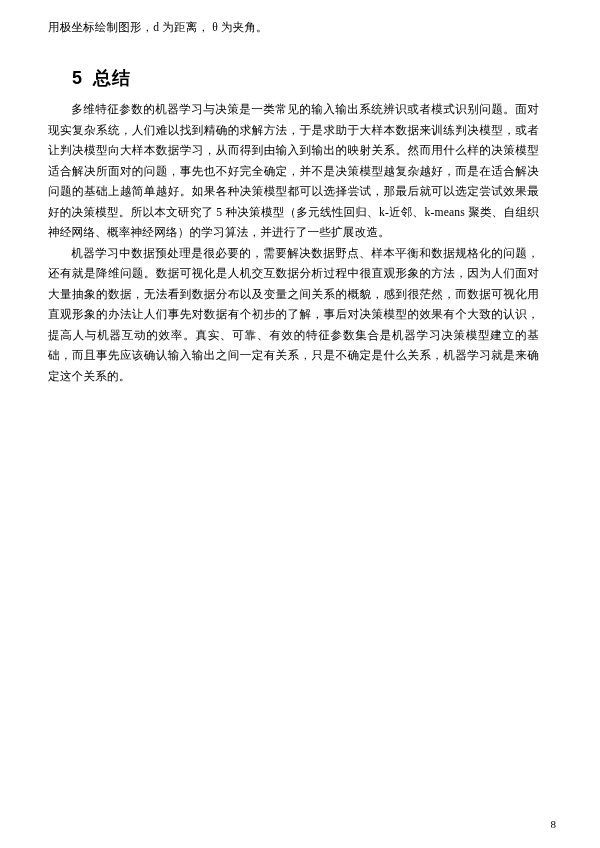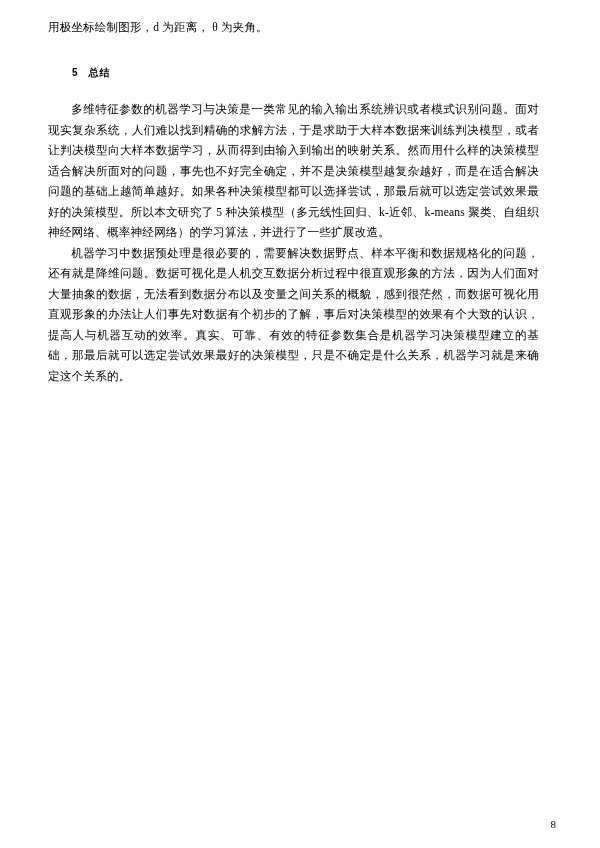--- a/index.html
+++ b/index.html
@@ -29,21 +29,21 @@
     width: 504px;
     font-size: 11.5px;
     line-height: 18px;
     letter-spacing: 0.2px;
     text-align: left;
   }
   .section-heading {
     position: absolute;
     left: 72px;
     top: 66px;
-    font-size: 10px;
+    font-size: 18px;
     font-weight: bold;
     letter-spacing: 1px;
     font-family: "Liberation Sans", "DejaVu Sans", sans-serif;
   }
   .section-heading .num {
     margin-right: 10px;
   }
   .body-block {
     position: absolute;
     left: 48px;
@@ -73,18 +73,18 @@
 <div class="page">
 
   <div class="caption-line">用极坐标绘制图形，d 为距离， θ 为夹角。</div>
 
   <div class="section-heading">
     <span class="num">5</span><span>总结</span>
   </div>
 
   <div class="body-block">
     <p class="para">多维特征参数的机器学习与决策是一类常见的输入输出系统辨识或者模式识别问题。面对现实复杂系统，人们难以找到精确的求解方法，于是求助于大样本数据来训练判决模型，或者让判决模型向大样本数据学习，从而得到由输入到输出的映射关系。然而用什么样的决策模型适合解决所面对的问题，事先也不好完全确定，并不是决策模型越复杂越好，而是在适合解决问题的基础上越简单越好。如果各种决策模型都可以选择尝试，那最后就可以选定尝试效果最好的决策模型。所以本文研究了 5 种决策模型（多元线性回归、k-近邻、k-means 聚类、自组织神经网络、概率神经网络）的学习算法，并进行了一些扩展改造。</p>
-    <p class="para">机器学习中数据预处理是很必要的，需要解决数据野点、样本平衡和数据规格化的问题，还有就是降维问题。数据可视化是人机交互数据分析过程中很直观形象的方法，因为人们面对大量抽象的数据，无法看到数据分布以及变量之间关系的概貌，感到很茫然，而数据可视化用直观形象的办法让人们事先对数据有个初步的了解，事后对决策模型的效果有个大致的认识，提高人与机器互动的效率。真实、可靠、有效的特征参数集合是机器学习决策模型建立的基础，那最后就可以选定尝试效果最好的决策模型，只是不确定是什么关系，机器学习就是来确定这个关系的。</p>
+    <p class="para">机器学习中数据预处理是很必要的，需要解决数据野点、样本平衡和数据规格化的问题，还有就是降维问题。数据可视化是人机交互数据分析过程中很直观形象的方法，因为人们面对大量抽象的数据，无法看到数据分布以及变量之间关系的概貌，感到很茫然，而数据可视化用直观形象的办法让人们事先对数据有个初步的了解，事后对决策模型的效果有个大致的认识，提高人与机器互动的效率。真实、可靠、有效的特征参数集合是机器学习决策模型建立的基础，而且事先应该确认输入输出之间一定有关系，只是不确定是什么关系，机器学习就是来确定这个关系的。</p>
   </div>
 
   <div class="page-number">8</div>
 
 </div>
 
 </body></html>

